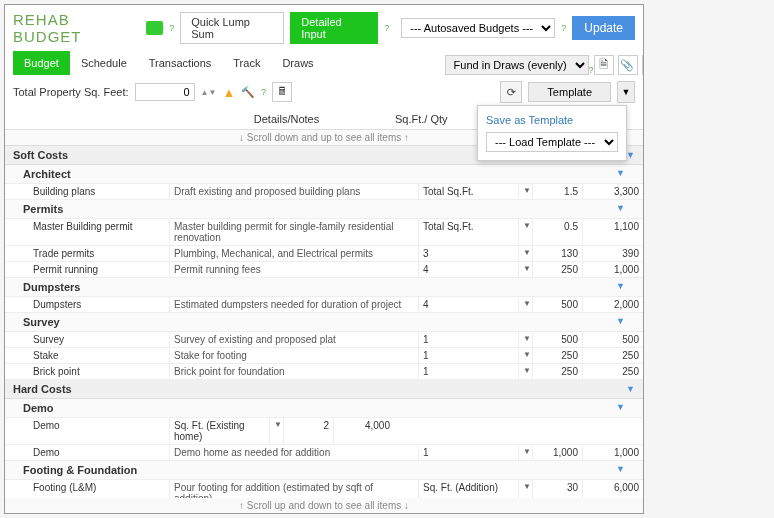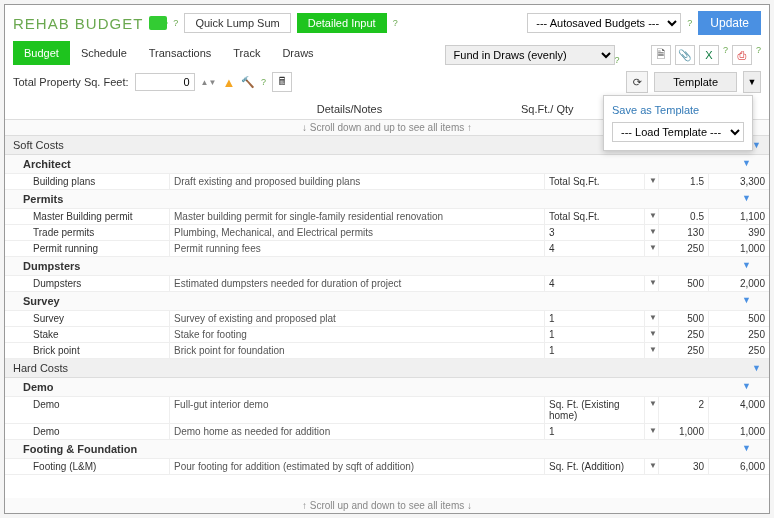--- a/index.html
+++ b/index.html
@@ -1,17 +1,17 @@
 <!DOCTYPE html>
 <html><head>
 <meta charset="utf-8">
 <style>
 *{box-sizing:border-box;margin:0;padding:0;font-family:Arial,sans-serif}
 body{background:#f5f5f5;padding:4px;font-size:11px;color:#333}
-.app{background:#fff;border:1px solid #999;width:766px;height:510px;overflow:hidden;display:flex;flex-direction:column}
+.app{background:#fff;border:1px solid #999;width:640px;height:510px;overflow:hidden;display:flex;flex-direction:column}
 .topbar{display:flex;align-items:center;padding:6px 8px;gap:6px}
 .title{color:#6aa84f;font-size:15px;font-weight:400;letter-spacing:1px}
 .cam{width:18px;height:14px;background:#33cc33;border-radius:2px;position:relative;display:inline-block}
 .cam::after{content:"";position:absolute;right:-5px;top:3px;border:4px solid transparent;border-left:5px solid #33cc33}
 .pill{padding:3px 10px;border:1px solid #ccc;font-size:11px;background:#fff;cursor:pointer}
 .pill.active{background:#1ec41e;border-color:#1ec41e;color:#fff}
 .sp{flex:1}
 .sel{border:1px solid #ccc;padding:2px 4px;font-size:11px;background:#fff}
 .btn-blue{background:#4a90e2;color:#fff;border:none;padding:5px 12px;font-size:12px;cursor:pointer}
 .tabbar{display:flex;align-items:flex-end;padding:0 8px;gap:0}
@@ -30,21 +30,21 @@
 .popup{position:absolute;top:24px;right:8px;background:#fff;border:1px solid #ccc;padding:8px;width:150px;box-shadow:0 2px 6px rgba(0,0,0,0.2);z-index:10}
 .popup a{display:block;color:#337ab7;font-size:11px;margin-bottom:6px;cursor:pointer}
 .headers{display:flex;padding:4px 8px;font-weight:normal;font-size:11px;border-bottom:1px solid #ddd}
 .col-name{width:165px}
 .col-det{flex:1;text-align:center}
 .col-sq{width:120px;text-align:left}
 .col-r{width:60px;text-align:center}
 .col-t{width:60px}
 .scrollhint{text-align:center;font-size:10px;color:#888;padding:2px;background:#fafafa}
 .grid{flex:1;overflow-y:auto;border-top:1px solid #ddd}
-.section{background:#f0f0f0;font-weight:normal;padding:3px 8px;font-size:11px;border-bottom:1px solid #ddd;display:flex;align-items:center}
+.section{background:#f0f0f0;font-weight:bold;padding:3px 8px;font-size:11px;border-bottom:1px solid #ddd;display:flex;align-items:center}
 .section .chev{margin-left:auto;color:#4a90e2;font-size:9px}
 .subsection{background:#fafafa;font-weight:bold;padding:3px 18px;font-size:11px;border-bottom:1px solid #eee;display:flex}
 .subsection .chev{margin-left:auto;color:#4a90e2;font-size:9px}
 .line{display:flex;border-bottom:1px solid #eee;font-size:10px;align-items:stretch}
 .line>div{padding:2px 4px;border-right:1px solid #eee}
 .c1{width:165px;padding-left:28px!important}
 .c2{flex:1;color:#555}
 .c3{width:100px}
 .c4{width:14px;text-align:center;color:#666;font-size:8px}
 .c5{width:50px;text-align:right}
@@ -207,21 +207,20 @@
       <div class="section">
         <span>Hard Costs</span>
         <span class="chev">▼</span>
       </div>
       <div class="subsection">
         <span>Demo</span>
         <span class="chev">▼</span>
       </div>
       <div class="line">
         <div class="c1">Demo</div>
-        <div class="c2">Full-gut interior demo</div>
         <div class="c3">Sq. Ft. (Existing home)</div>
         <div class="c4">▼</div>
         <div class="c5">2</div>
         <div class="c6">4,000</div>
       </div>
       <div class="line">
         <div class="c1">Demo</div>
         <div class="c2">Demo home as needed for addition</div>
         <div class="c3">1</div>
         <div class="c4">▼</div>

